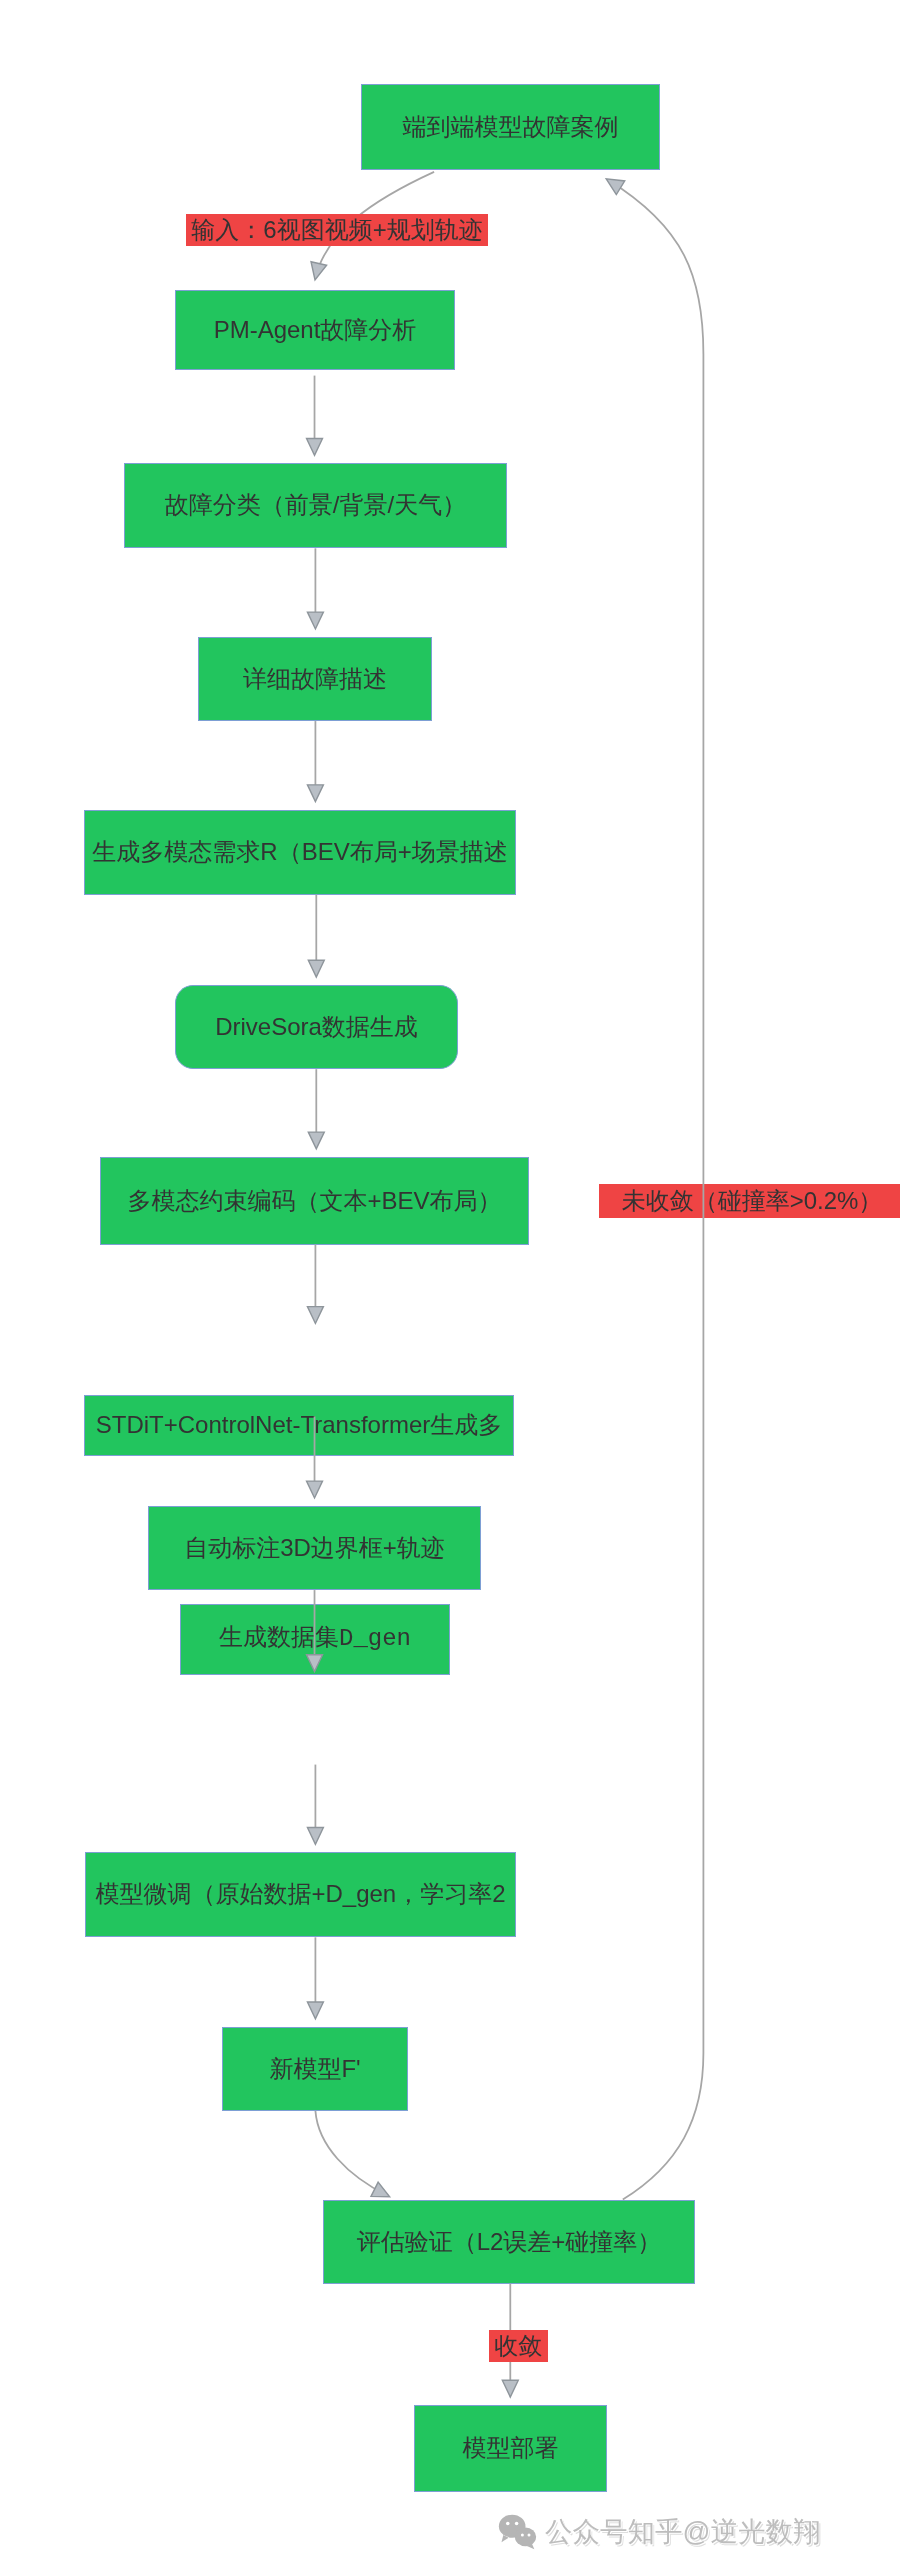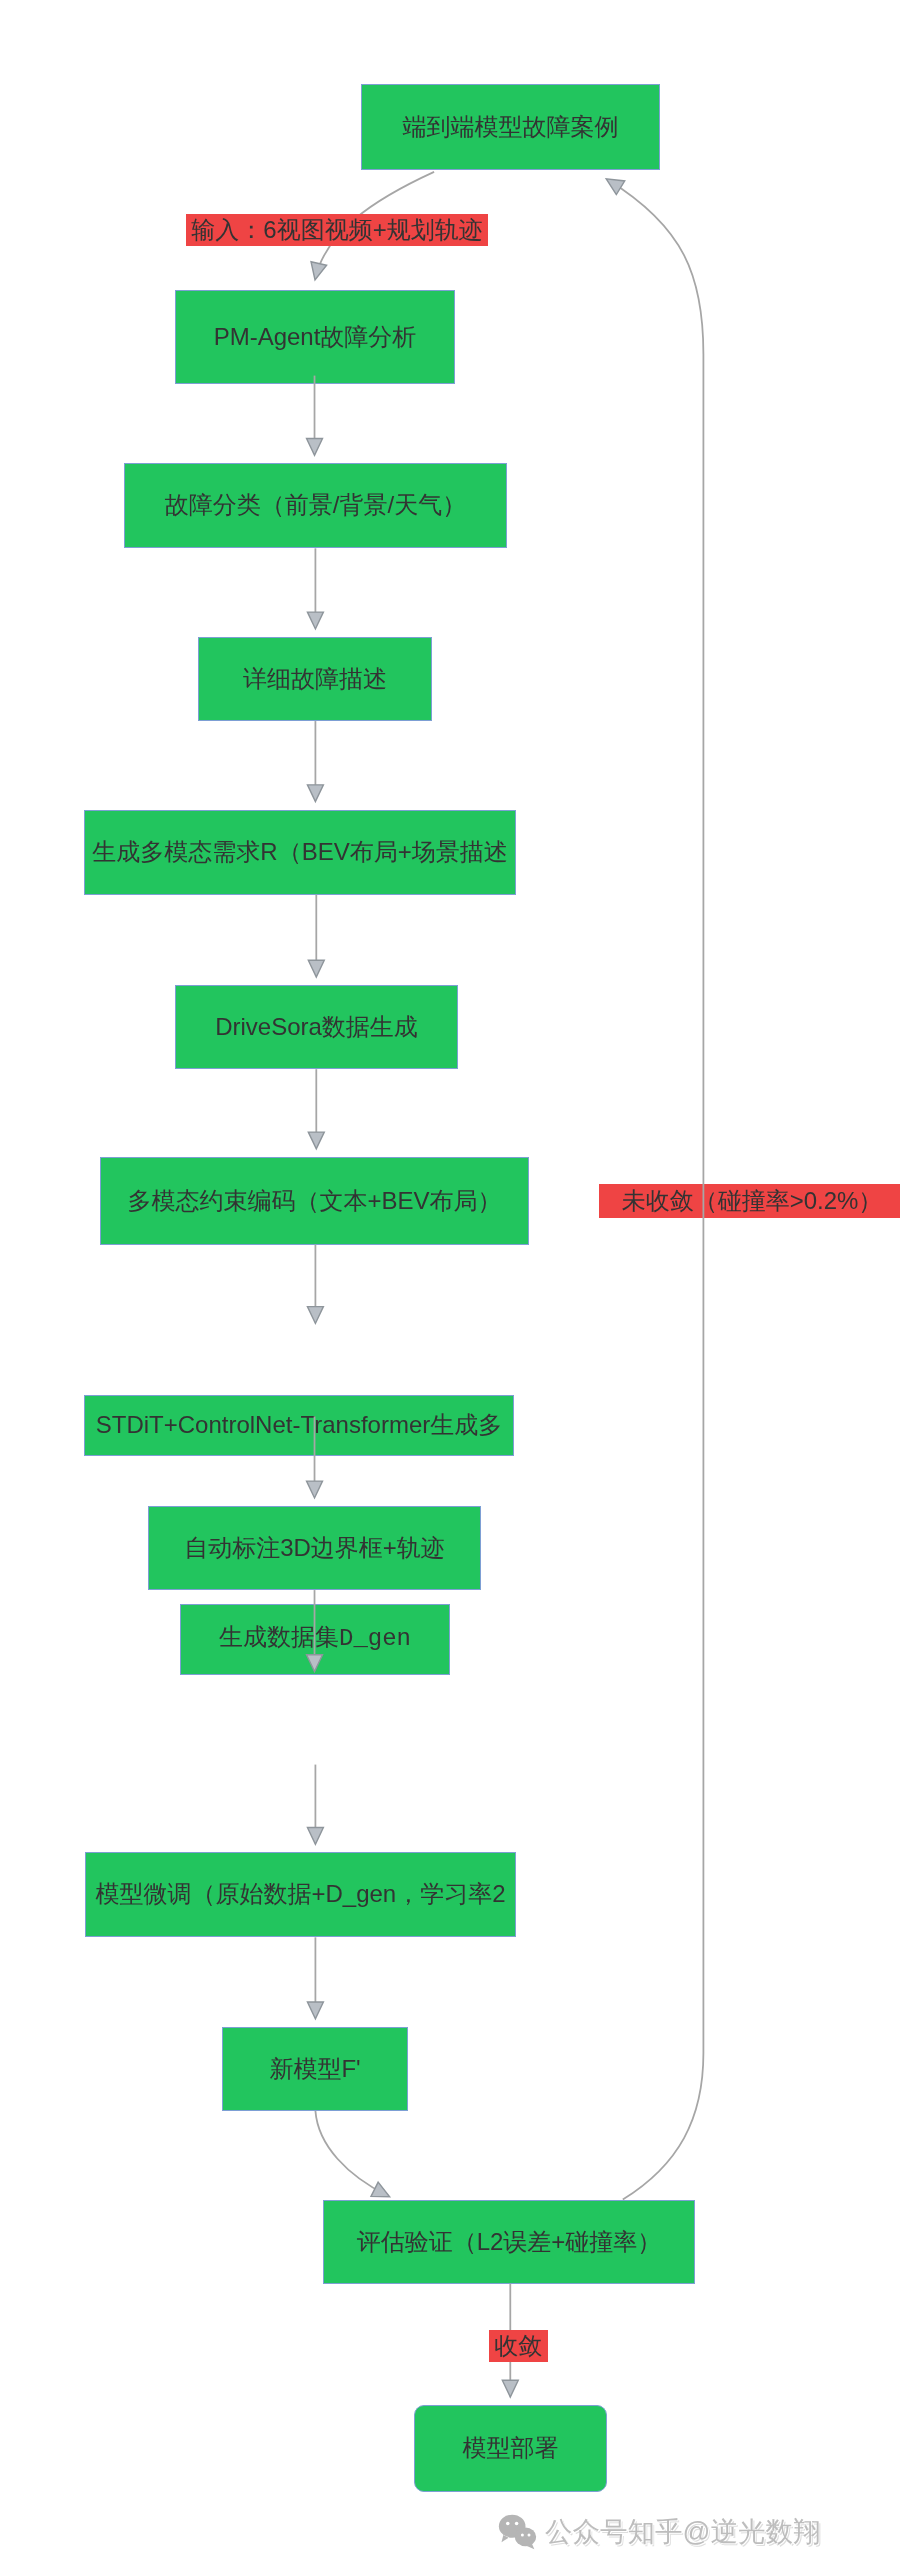--- a/index.html
+++ b/index.html
@@ -34,33 +34,33 @@
     font-size:24px;
     display:flex;align-items:center;justify-content:center;
     white-space:nowrap;
     padding:1.8px 5.3px;
     box-sizing:border-box;
   }
   .edge-label.over{ z-index:3; }
   .edge-label.under{ z-index:1;margin-left:12px; }
   
   .n-failure{     left:361px; top:84px;   width:299px; height:86px; }
-  .n-pmagent{     left:175px; top:290px;  width:280px; height:94px; }
+  .n-pmagent{     left:175px; top:290px;  width:280px; height:80px; }
   .n-classify{    left:124px; top:463px;  width:383px; height:85px; }
   .n-desc{        left:198px; top:637px;  width:234px; height:84px; }
   .n-require{     left:84px;  top:810px;  width:432px; height:85px; }
-  .n-drivesora{   left:175px; top:985px; width:283px; height:84px; }
+  .n-drivesora{   left:175px; top:985px; width:283px; height:84px;border-radius:18px; }
   .n-encode{      left:100px; top:1157px; width:429px; height:88px; }
   .n-stdit{       left:84px;  top:1395px; width:430px; height:61px; }
   .n-autolabel{   left:148px; top:1506px; width:333px; height:84px; }
   .n-dataset{     left:180px; top:1604px; width:270px; height:71px;font-family:Liberation Mono, monospace; }
   .n-finetune{    left:85px;  top:1852px; width:431px; height:85px; }
   .n-newmodel{    left:222px; top:2027px; width:186px; height:84px;text-align:center; }
   .n-evaluate{    left:323px; top:2200px; width:372px; height:84px; }
-  .n-deploy{      left:414px; top:2405px; width:193px; height:87px;border-radius:10px; }
+  .n-deploy{      left:414px; top:2405px; width:193px; height:87px; }
   
   .l-input{        left:186px; top:214px;  min-width:263px; height:32px; }
   .l-notconv{      left:587px; top:1184px; min-width:306px; height:34px; }
   .l-conv{         left:489px; top:2330px; min-width:43px;  height:32px; }
   .watermark{
     position:absolute; left:496px; top:2512px;
     display:flex; align-items:center; gap:6px;
     z-index:3; color:#bdbdbd; font-size:27.5px;
     text-shadow:0.9px 0.9px 0 #ffffff, 1.8px 1.8px 0 #dedede;
   }

